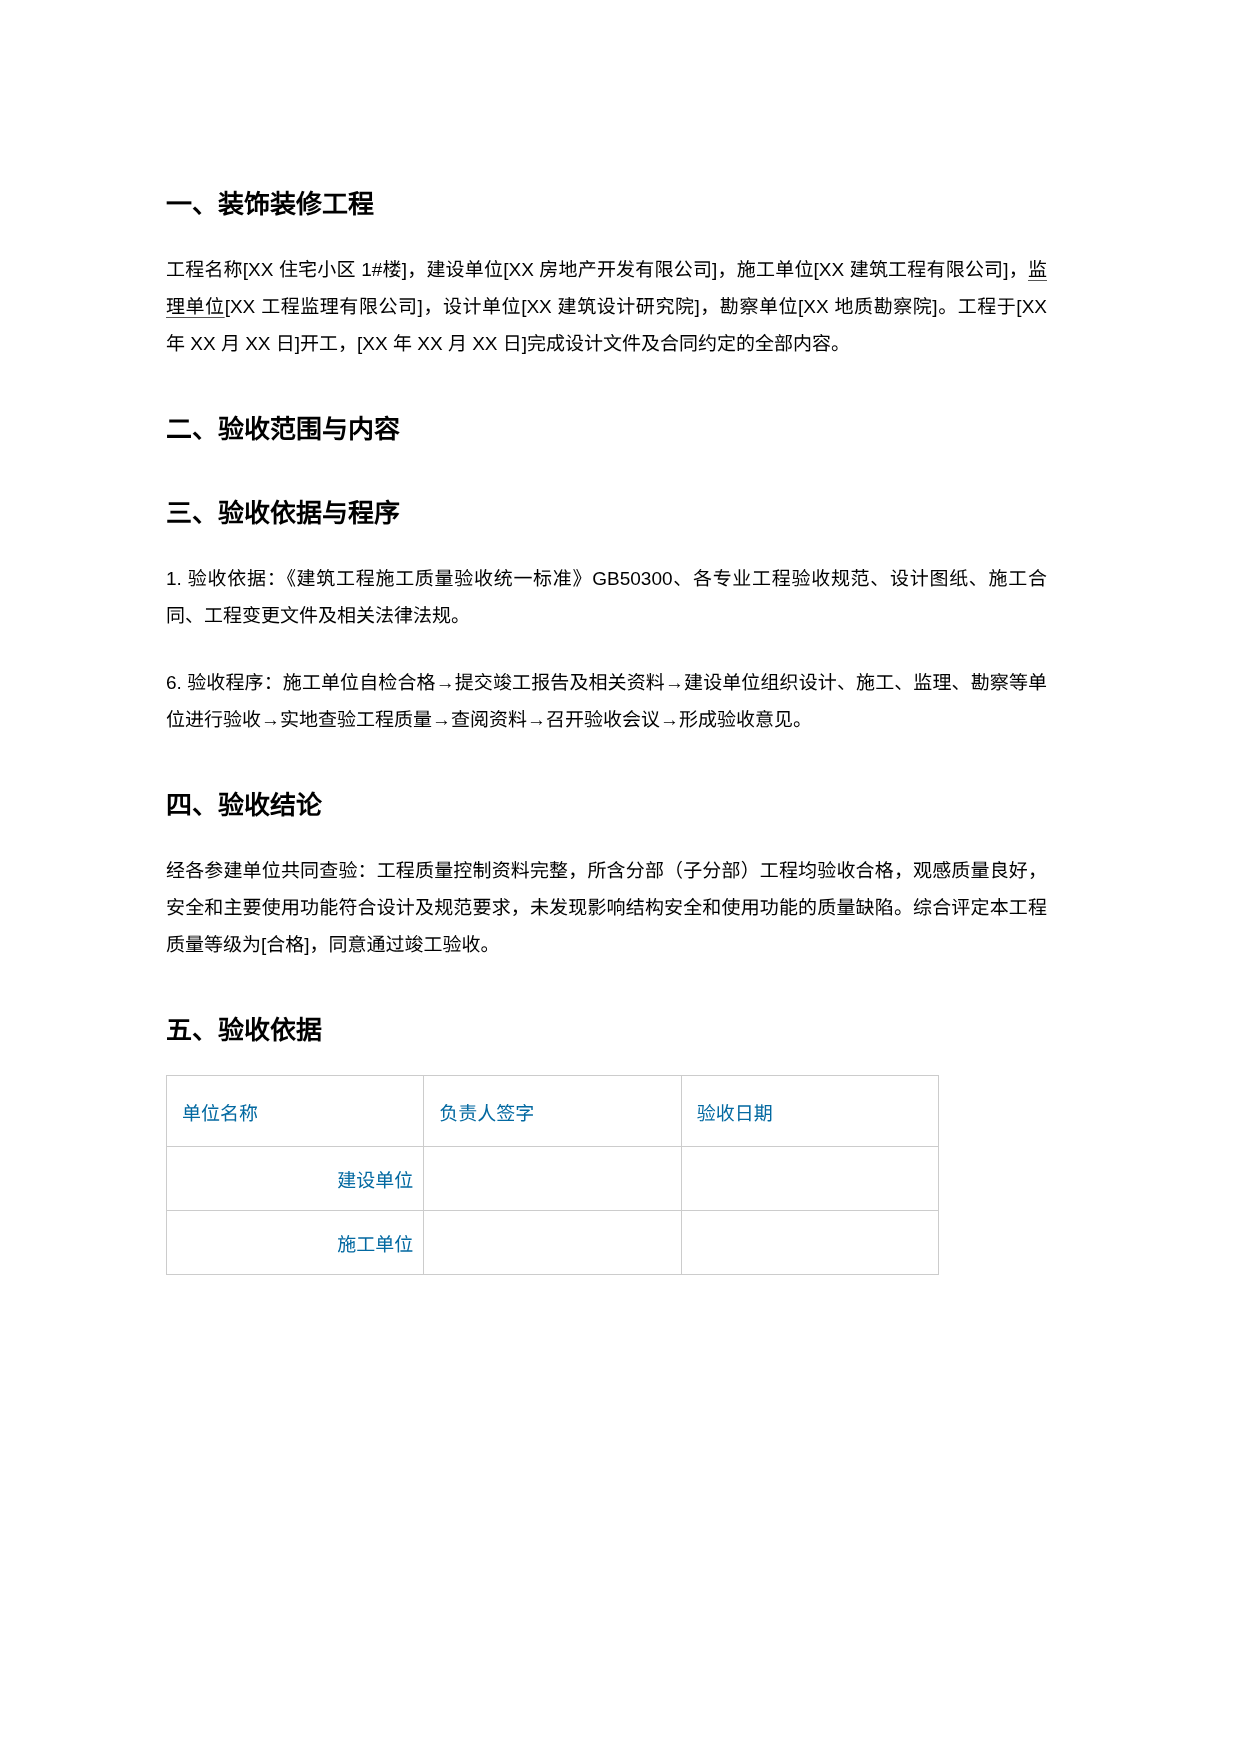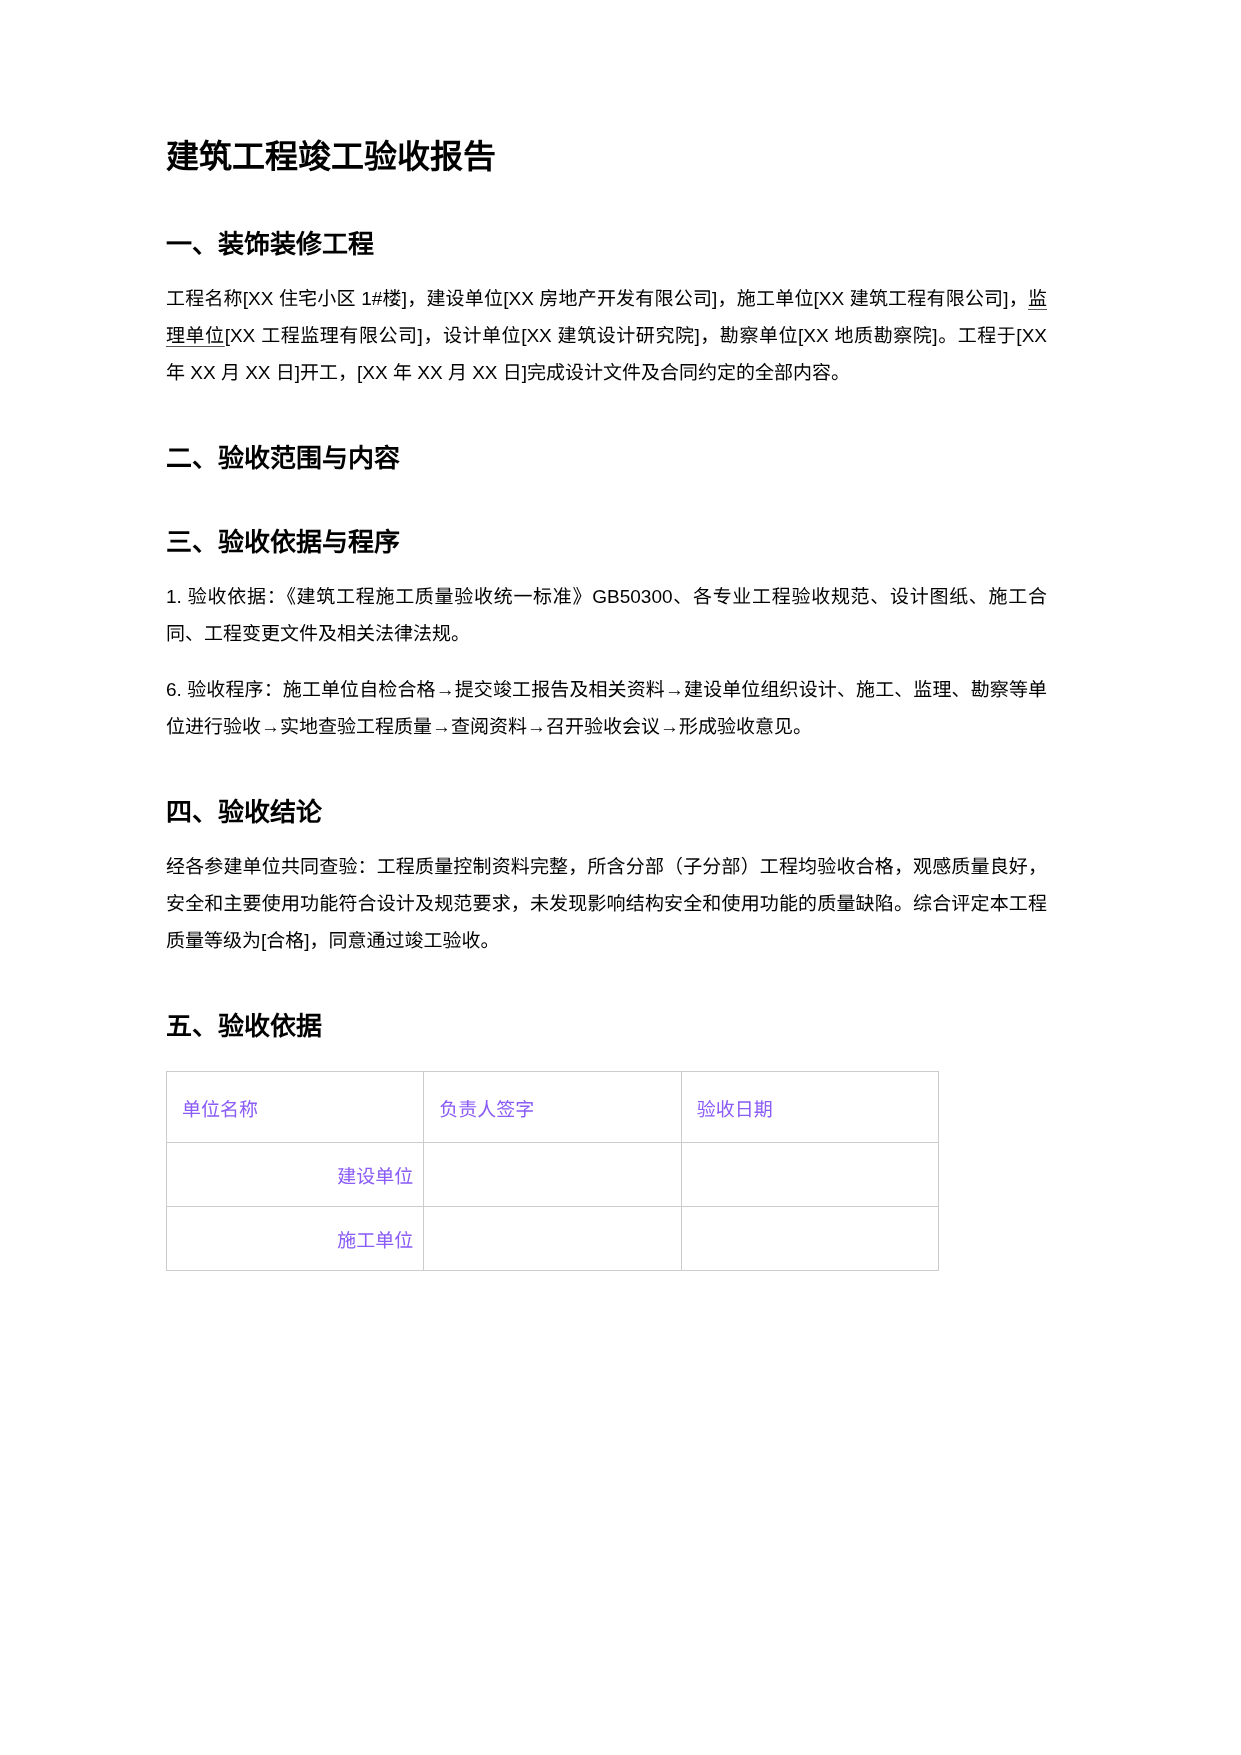--- a/index.html
+++ b/index.html
@@ -27,21 +27,21 @@
   }
   h2.sec-heading {
     font-size: 26px;
     line-height: 34px;
     font-weight: 700;
     margin: 50px 0 0 0;
   }
   p.body-text {
     font-size: 19px;
     line-height: 37px;
-    margin: 19px 0 0 0;
+    margin: 30px 0 0 0;
     text-align: justify;
     text-justify: inter-ideograph;
   }
   .u-line {
     text-decoration: underline;
     text-decoration-color: #555555;
     text-underline-offset: 4px;
   }
   strong.item-label { font-weight: 400; }
   table.sign-table {
@@ -50,31 +50,30 @@
     border-collapse: collapse;
     table-layout: fixed;
   }
   table.sign-table td {
     border: 1px solid #cccccc;
     font-size: 19px;
     font-weight: 400;
     text-align: left;
     vertical-align: middle;
     padding: 0 10px 0 15px;
-    color: #8b5cf6;
+    color: #0369a1;
   }
   table.sign-table tr.header-row td { height: 71px; }
   table.sign-table tr.data-row td { height: 64px; text-align: right; }
 </style>
 </head>
 <body>
 
 <div class="page">
 
-  <h1 class="doc-title">建筑工程竣工验收报告</h1>
 
   <h2 class="sec-heading">一、装饰装修工程</h2>
   <p class="body-text"><span>工程名称[XX 住宅小区 1#楼]，建设单位[XX 房地产开发有限公司]，施工单位[XX 建筑工程有限公司]，</span><span class="u-line">监理单位</span><span>[XX 工程监理有限公司]，设计单位[XX 建筑设计研究院]，勘察单位[XX 地质勘察院]。工程于[XX 年 XX 月 XX 日]开工，[XX 年 XX 月 XX 日]完成设计文件及合同约定的全部内容。</span></p>
 
   <h2 class="sec-heading">二、验收范围与内容</h2>
 
   <h2 class="sec-heading">三、验收依据与程序</h2>
   <p class="body-text"><strong class="item-label">1. 验收依据</strong><span>：《建筑工程施工质量验收统一标准》GB50300、各专业工程验收规范、设计图纸、施工合同、工程变更文件及相关法律法规。</span></p>
   <p class="body-text"><strong class="item-label">6. 验收程序</strong><span>：施工单位自检合格→提交竣工报告及相关资料→建设单位组织设计、施工、监理、勘察等单位进行验收→实地查验工程质量→查阅资料→召开验收会议→形成验收意见。</span></p>
 

